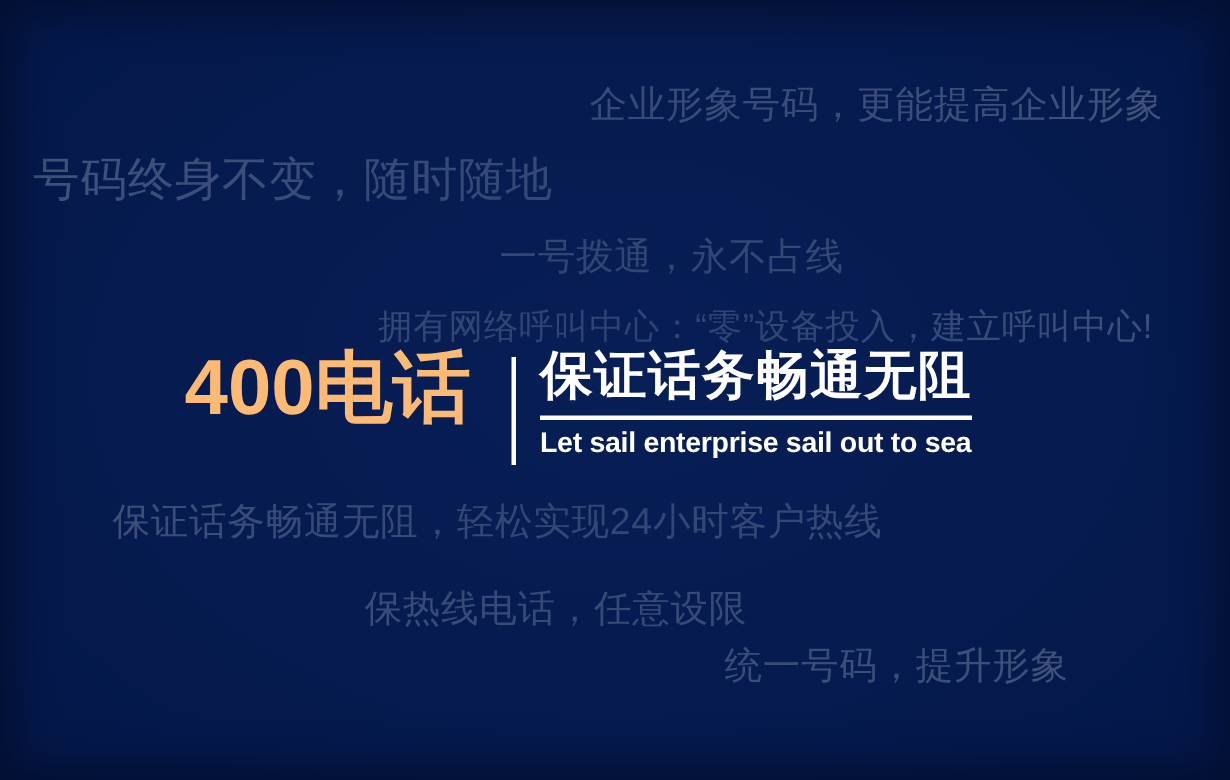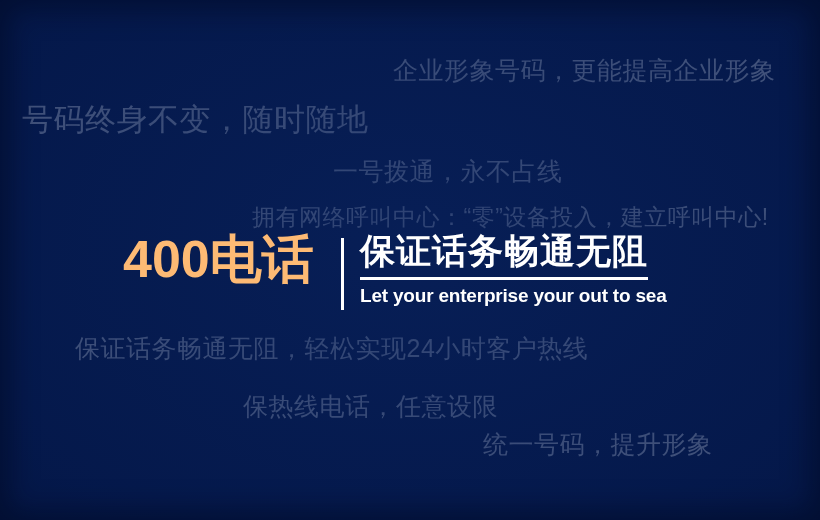--- a/index.html
+++ b/index.html
@@ -125,17 +125,17 @@
     <div class="bg-line" style="left: 243px; top: 394px; font-size: 25px; color: rgb(86, 101, 138);">保热线电话，任意设限</div>
     <div class="bg-line" style="left: 483px; top: 432px; font-size: 25px; color: rgb(86, 101, 138);">统一号码，提升形象</div>
   </div>
 
   <div class="hero">
     <div class="hero-brand">400电话</div>
     <div class="hero-divider"></div>
     <div class="hero-right">
       <div class="hero-title">保证话务畅通无阻</div>
       <div class="hero-rule"></div>
-      <div class="hero-sub">Let your enterprise your out to sea</div>
+      <div class="hero-sub">Let sail enterprise sail out to sea</div>
     </div>
   </div>
 
 </div>
 
 </body></html>

